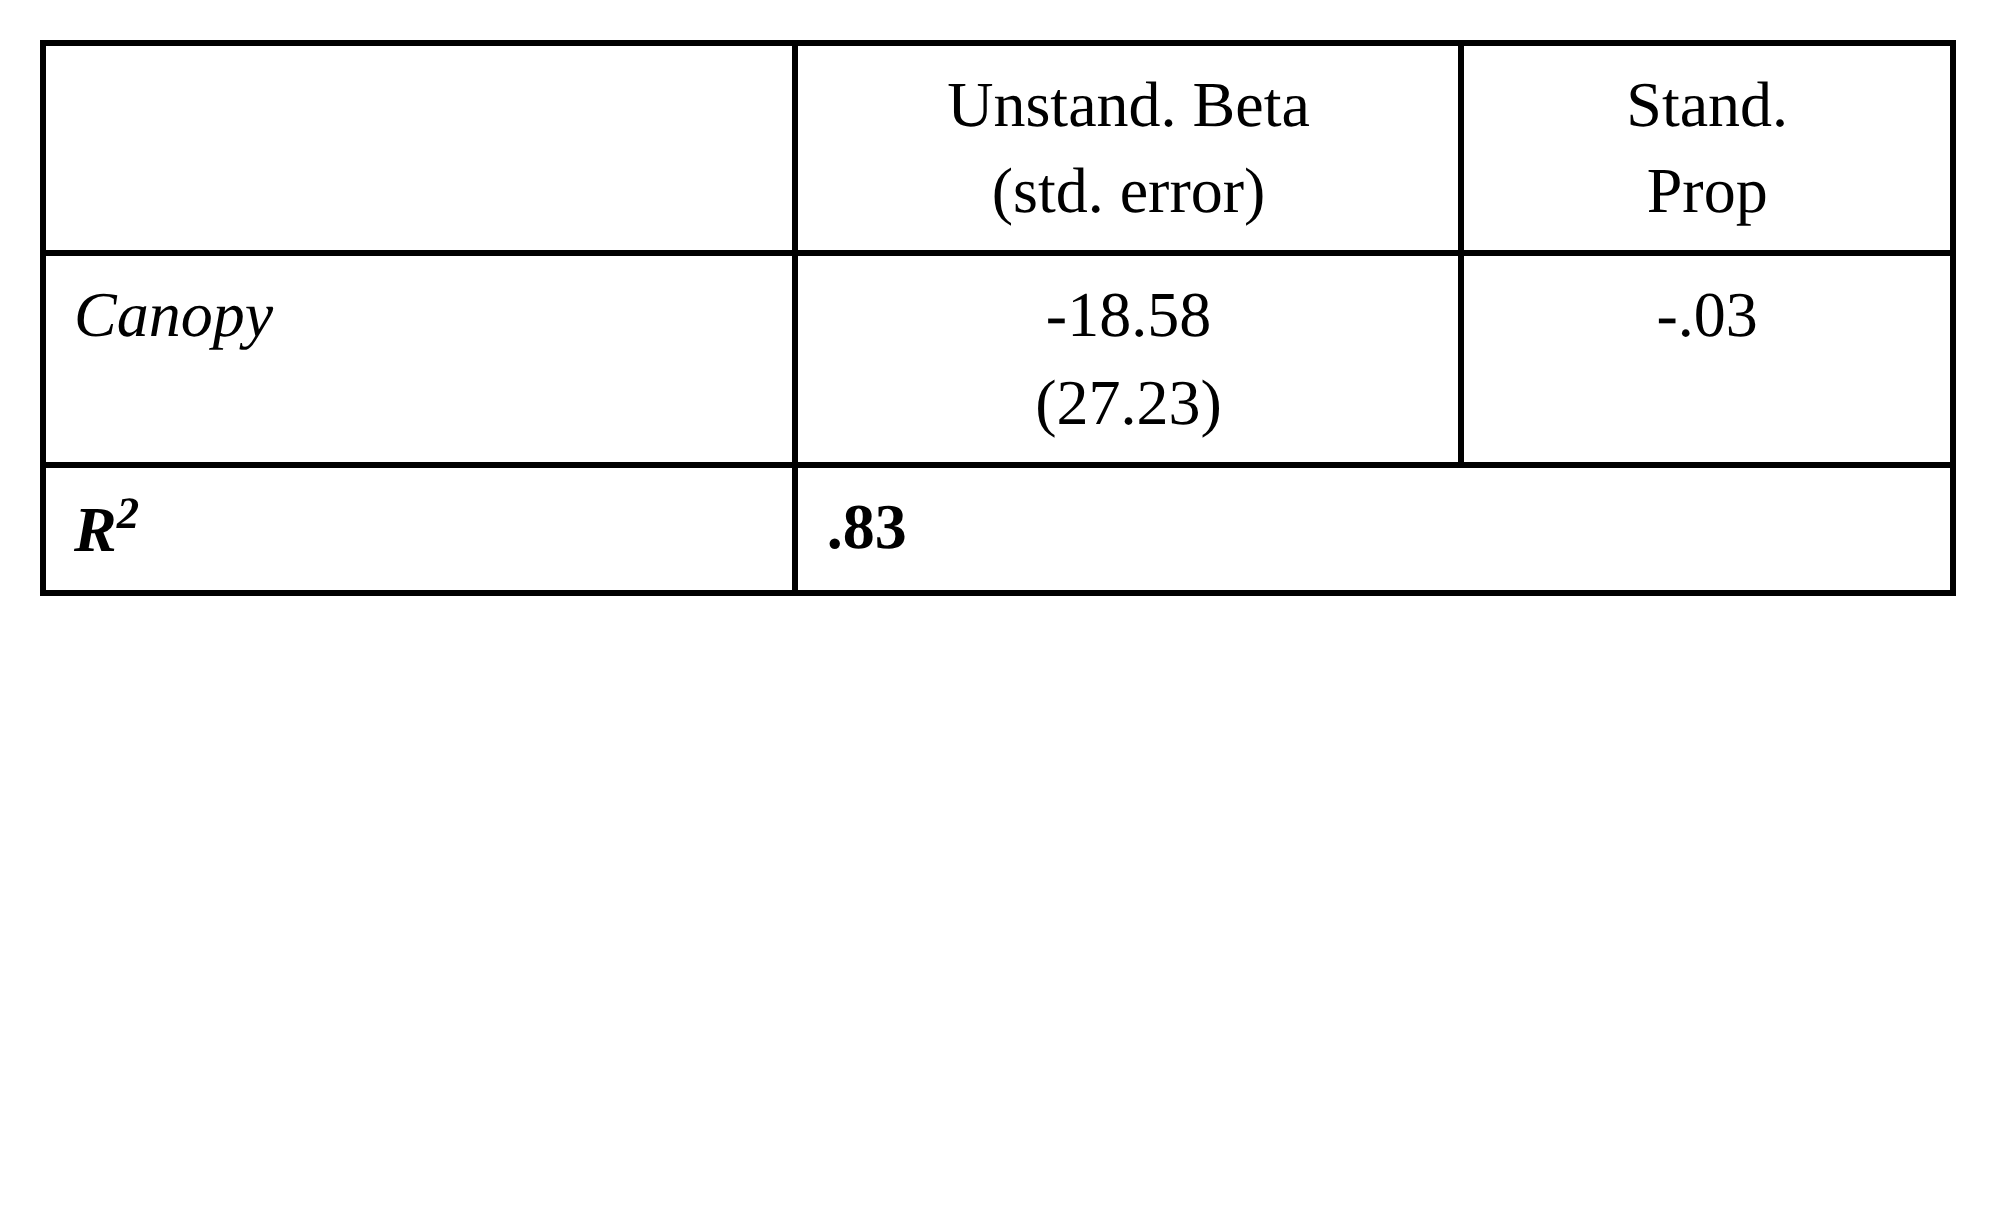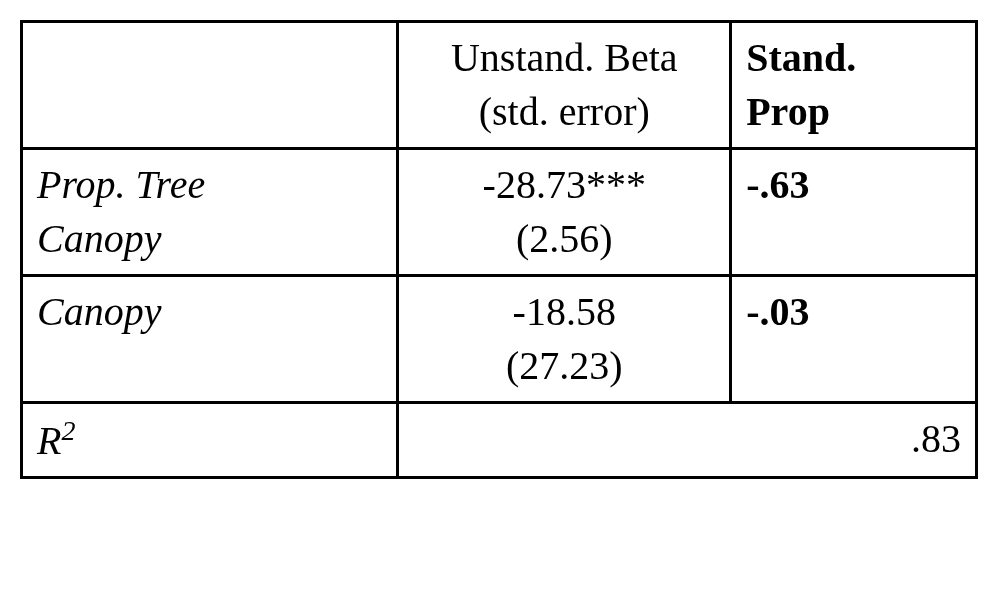--- a/index.html
+++ b/index.html
@@ -12,61 +12,50 @@
       align-items: flex-start;
     }
     table {
       border-collapse: collapse;
       width: 958px;
       table-layout: fixed;
     }
     td {
       border: 3px solid black;
       padding: 8px 14px;
-      font-size: 40px;
+      font-size: 32px;
       line-height: 1.35;
       vertical-align: top;
     }
     .col-label  { width: 40%; text-align: left; }
     .col-beta   { width: 35%; text-align: center; }
-    .col-stand  { width: 25%; text-align: left; font-weight: bold; }
+    .col-stand  { width: 25%; text-align: center; }
     .italic   { font-style: italic; }
-    .bold     { font-weight: normal; }
+    .bold     { font-weight: bold; }
     .sup { font-size: 0.7em; vertical-align: super; }
-    .center { text-align: right; }
+    .center { text-align: left; }
   </style>
 </head>
 <body>
 
 <table>
 
   <tbody>
       <tr>
     <td class="col-label"></td>
     <td class="col-beta">
       <div>Unstand. Beta</div>
       <div>(std. error)</div>
     </td>
     <td class="col-stand">
       <div>Stand.</div>
       <div>Prop</div>
     </td>
   </tr>
 
-  <tr>
-    <td class="col-label italic">
-      <div>Prop. Tree</div>
-      <div>Canopy</div>
-    </td>
-    <td class="col-beta">
-      <div>-28.73***</div>
-      <div>(2.56)</div>
-    </td>
-    <td class="col-stand">-.63</td>
-  </tr>
 
 
   <tr>
     <td class="col-label italic">
       <div>Canopy</div>
       <div>&nbsp;</div>
     </td>
     <td class="col-beta">
       <div>-18.58</div>
       <div>(27.23)</div>

